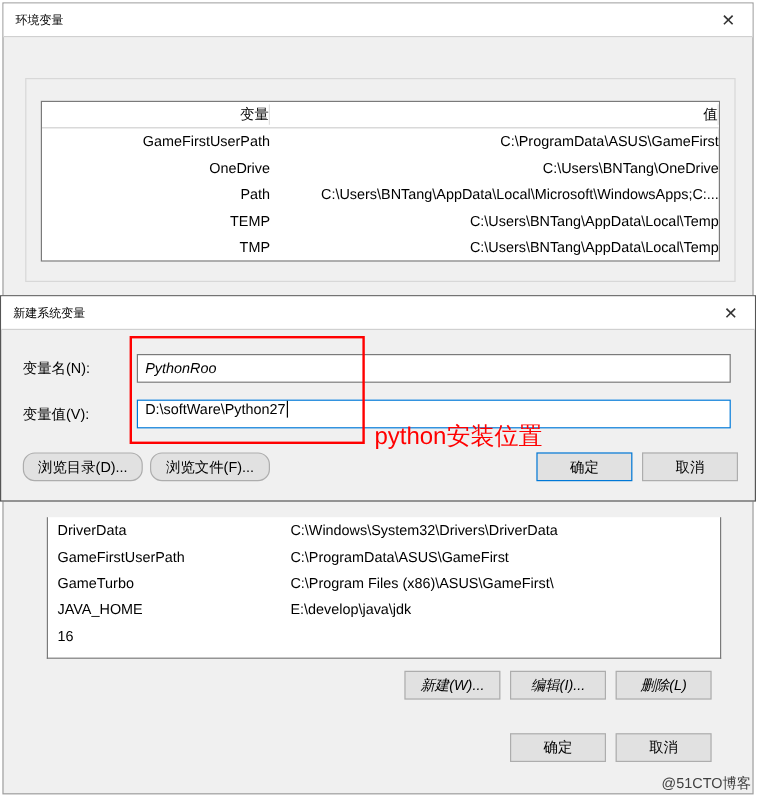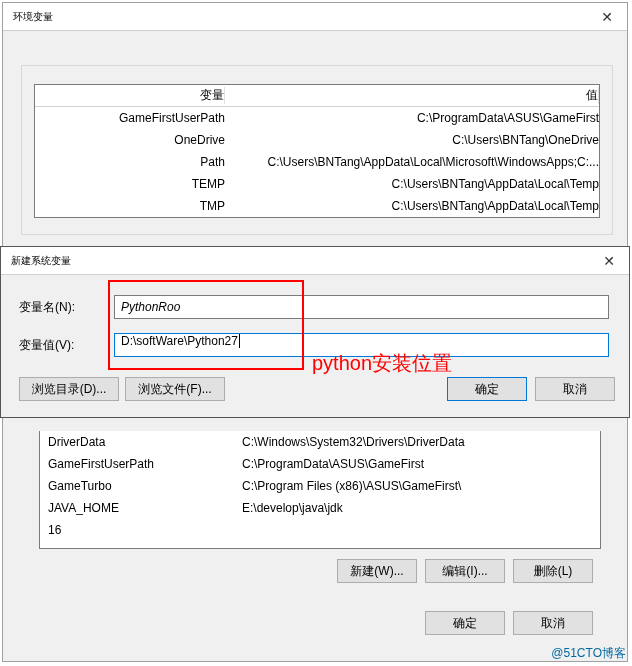--- a/index.html
+++ b/index.html
@@ -106,21 +106,21 @@
     margin-left: 8px;
     cursor: default;
   }
   .btn.primary { border:1px solid #0078d7; }
 
   .btn-row {
     position: absolute;
     display: flex;
     justify-content: flex-end;
   }
-  #sys-btns { left: 30px; right: 34px; top: 556px; }
+  #sys-btns { left: 30px; right: 34px; top: 556px; font-style: italic; }
   #main-btns { left: 30px; right: 34px; top: 608px; }
 
   
   #newvar {
     left: 0px; top: 246px; width: 630px; height: 172px;
     background: #f0f0f0;
     border:1px solid #555;
   }
   #newvar .titlebar { background:#fff; }
   .form-row {
@@ -139,21 +139,21 @@
     outline: none;
   }
   #row-name { left: 18px; top: 48px; right: 16px; }
   #row-name .textbox { width: 495px; font-style: italic; }
   #row-value { left: 18px; top: 86px; right: 16px; }
   #row-value .textbox { width: 495px; border:1px solid #0078d7; }
 
   #newvar-btns-left {
     position: absolute; left: 12px; top: 130px; display:flex;
   }
-  #newvar-btns-left .btn { min-width: 100px; margin-left:6px;}
+  #newvar-btns-left .btn { min-width: 100px; margin-left:6px;border-radius:10px;}
   #newvar-btns-right {
     position: absolute; right: 14px; top: 130px; display:flex;
   }
 
   
   #anno-box {
     position: absolute;
     border: 2px solid #ff0000;
     left: 108px; top: 280px; width: 196px; height: 90px;
     pointer-events: none;
@@ -161,21 +161,21 @@
   #anno-text {
     position: absolute;
     left: 312px; top: 350px;
     color: #ff0000;
     font-size: 20px;
     pointer-events: none;
   }
   #watermark {
     position: absolute;
     right: 6px; bottom: 4px;
-    color: #0369a1;
+    color: #404040;
     font-size: 12px;
   }
   .caret {
     display:inline-block; width:1px; height:14px; background:#000; vertical-align:middle; margin-left:1px;
   }
 </style>
 </head>
 <body>
 
 <div id="envw" class="window">

